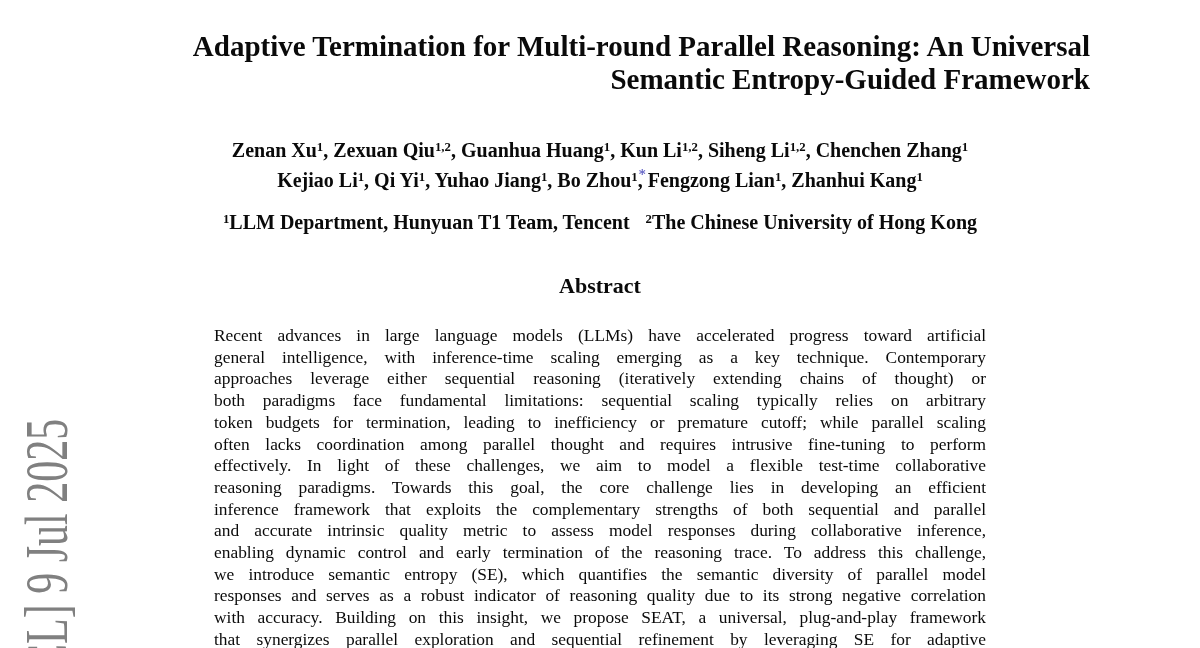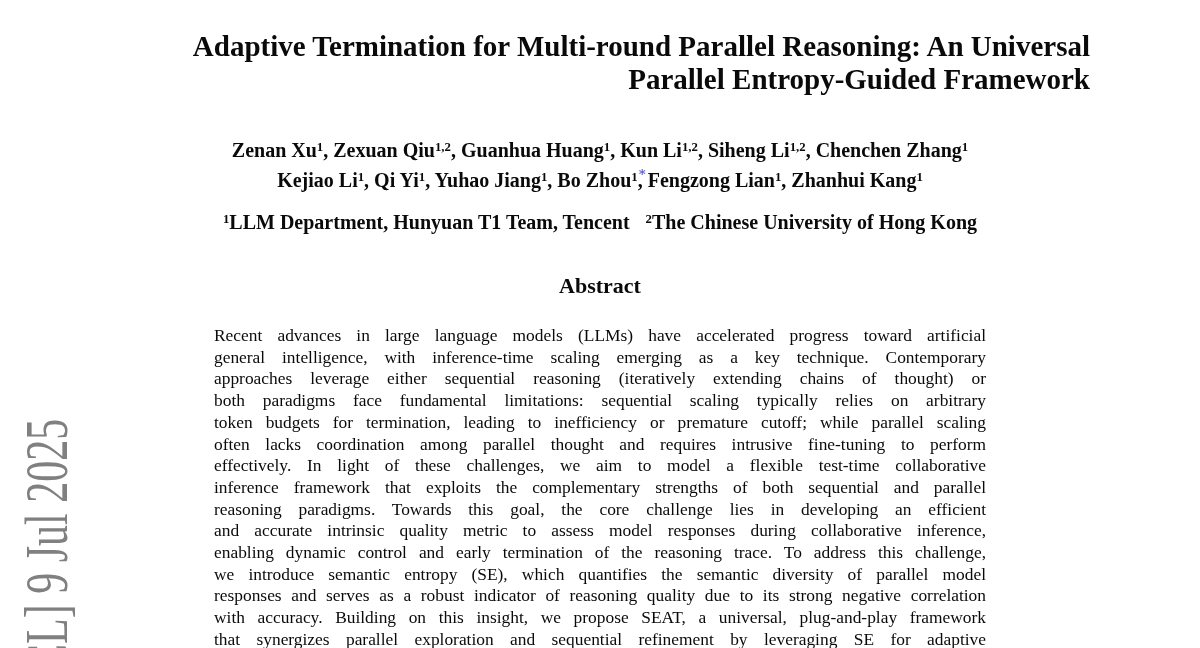--- a/index.html
+++ b/index.html
@@ -87,42 +87,42 @@
 </style>
 </head>
 <body>
 
 <div class="page">
 
   <div class="stamp" id="stamp" style="color: rgb(128, 128, 128);">CL] 9 Jul 2025</div>
 
   <div class="title">
     <div>Adaptive Termination for Multi-round Parallel Reasoning: An Universal</div>
-    <div>Parallel Entropy-Guided Framework</div>
+    <div>Semantic Entropy-Guided Framework</div>
   </div>
 
   <div class="authors" id="authors">
       <div><span>Zenan Xu<span class="sup">1</span></span>, <span>Zexuan Qiu<span class="sup">1,2</span></span>, <span>Guanhua Huang<span class="sup">1</span></span>, <span>Kun Li<span class="sup">1,2</span></span>, <span>Siheng Li<span class="sup">1,2</span></span>, <span>Chenchen Zhang<span class="sup">1</span></span></div>
       <div><span>Kejiao Li<span class="sup">1</span></span>, <span>Qi Yi<span class="sup">1</span></span>, <span>Yuhao Jiang<span class="sup">1</span></span>, <span>Bo Zhou<span class="sup">1</span><span class="starcomma">,<span class="star" style="color: rgb(90, 90, 194);">∗</span></span></span> <span>Fengzong Lian<span class="sup">1</span></span>, <span>Zhanhui Kang<span class="sup">1</span></span></div>
     </div>
 
   <div class="affils" id="affils"><span class="affil"><span class="sup">1</span>LLM Department, Hunyuan T1 Team, Tencent</span><span class="affil"><span class="sup">2</span>The Chinese University of Hong Kong</span></div>
 
   <div class="abs-heading">Abstract</div>
 
   <div class="abs-body" id="abstract-body">
       <div class="abs-line">Recent advances in large language models (LLMs) have accelerated progress toward artificial</div>
       <div class="abs-line">general intelligence, with inference-time scaling emerging as a key technique. Contemporary</div>
       <div class="abs-line">approaches leverage either sequential reasoning (iteratively extending chains of thought) or</div>
       <div class="abs-line">both paradigms face fundamental limitations: sequential scaling typically relies on arbitrary</div>
       <div class="abs-line">token budgets for termination, leading to inefficiency or premature cutoff; while parallel scaling</div>
       <div class="abs-line">often lacks coordination among parallel thought and requires intrusive fine-tuning to perform</div>
       <div class="abs-line">effectively. In light of these challenges, we aim to model a flexible test-time collaborative</div>
+      <div class="abs-line">reasoning paradigms. Towards this goal, the core challenge lies in developing an efficient</div>
       <div class="abs-line">inference framework that exploits the complementary strengths of both sequential and parallel</div>
-      <div class="abs-line">reasoning paradigms. Towards this goal, the core challenge lies in developing an efficient</div>
       <div class="abs-line">and accurate intrinsic quality metric to assess model responses during collaborative inference,</div>
       <div class="abs-line">enabling dynamic control and early termination of the reasoning trace. To address this challenge,</div>
       <div class="abs-line">we introduce semantic entropy (SE), which quantifies the semantic diversity of parallel model</div>
       <div class="abs-line">responses and serves as a robust indicator of reasoning quality due to its strong negative correlation</div>
       <div class="abs-line">with accuracy. Building on this insight, we propose SEAT, a universal, plug-and-play framework</div>
       <div class="abs-line">that synergizes parallel exploration and sequential refinement by leveraging SE for adaptive</div>
     </div>
 
 </div>
 

